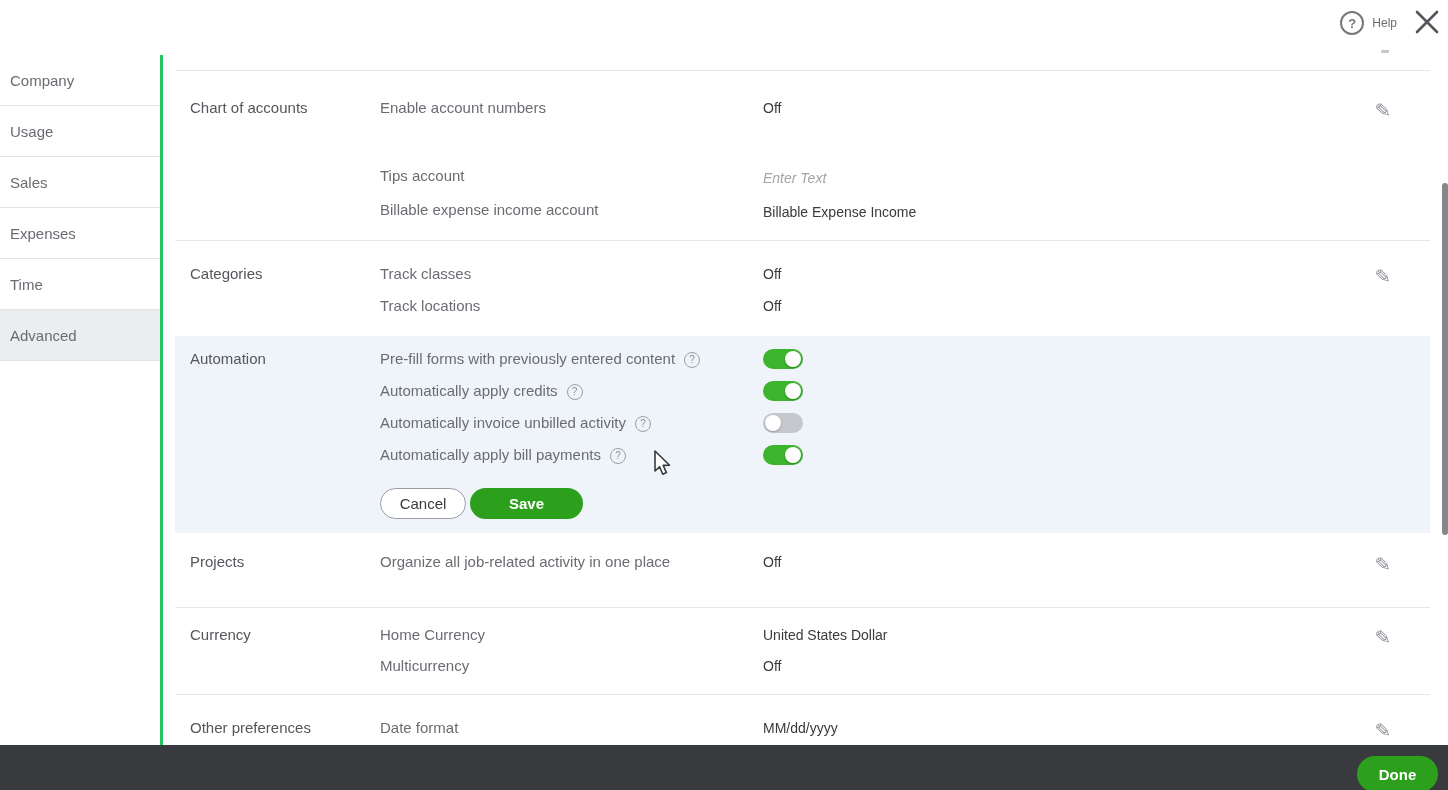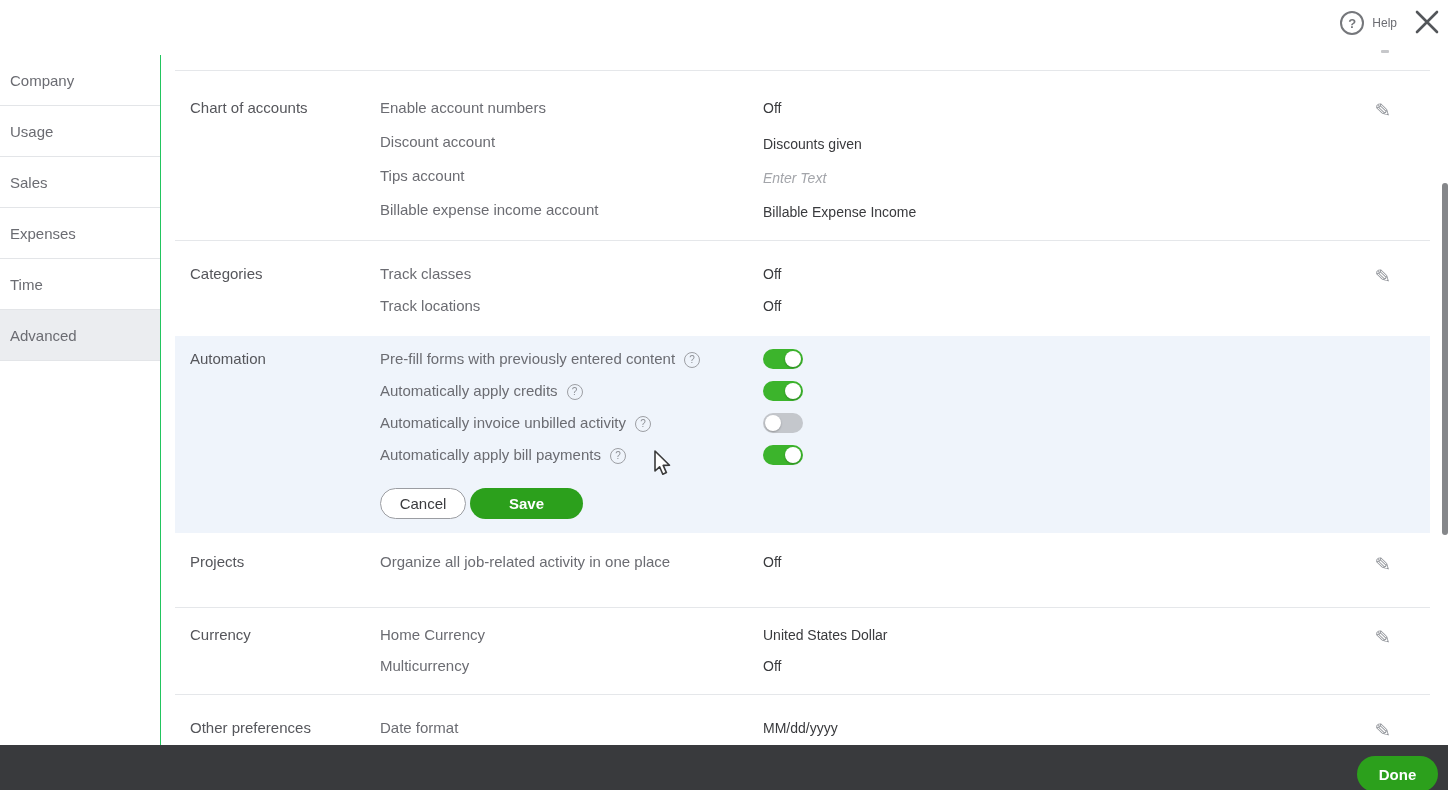--- a/index.html
+++ b/index.html
@@ -11,21 +11,21 @@
   }
   
   .header{position:absolute;left:0;top:0;width:1448px;height:55px;background:#fff;}
   .page-title{position:absolute;left:10px;top:14px;font-size:20px;font-weight:700;color:#393a3d;letter-spacing:.2px;}
   .help-group{position:absolute;right:51px;top:10px;height:26px;display:flex;align-items:center;cursor:pointer;}
   .help-circle{width:20px;height:20px;border:2px solid #75777b;border-radius:50%;
     display:flex;align-items:center;justify-content:center;font-size:13px;color:#75777b;font-weight:700;}
   .help-label{margin-left:8px;font-size:12px;color:#6b6c72;}
   .close-btn{position:absolute;right:7px;top:8px;width:28px;height:28px;cursor:pointer;}
   
-  .sidebar{position:absolute;left:0;top:55px;width:160px;height:690px;border-right:1px solid #22c55e;background:#fff;}
+  .sidebar{position:absolute;left:0;top:55px;width:160px;height:690px;border-right:3px solid #22c55e;background:#fff;}
   .side-item{height:50px;border-bottom:1px solid #e3e5e8;display:flex;align-items:center;
     padding-left:10px;font-size:15px;color:#6b6c72;cursor:pointer;}
   .side-item.selected{background:#ebedf0;}
   
   .content{position:absolute;left:175px;top:55px;width:1255px;height:690px;}
   .section{position:absolute;left:0;width:1255px;}
   .bordered{border-top:1px solid #e5e7ea;}
   .sec-title{position:absolute;left:15px;font-size:15px;color:#55565b;line-height:20px;}
   .row{position:absolute;left:0;width:1255px;height:20px;}
   .row-label{position:absolute;left:205px;font-size:15px;color:#6b6c72;line-height:20px;white-space:nowrap;}
@@ -94,24 +94,20 @@
 
 <div class="content">
   <div class="partial-pencil" style="left:1206px;top:-5px;"></div>
 
   <div class="section bordered" style="top:15px;height:170px;">
     <div class="sec-title" style="top:27px;">Chart of accounts</div>
     <div class="row" style="top:27px;">
       <span class="row-label">Enable account numbers</span>
       <span class="row-value">Off</span>
     </div>
-    <div class="row" style="top:61px;">
-      <span class="row-label">Discount account</span>
-      <span class="row-value" style="top:2px;">Discounts given</span>
-    </div>
     <div class="row" style="top:95px;">
       <span class="row-label">Tips account</span>
       <span class="row-value placeholder" style="top:2px;">Enter Text</span>
     </div>
     <div class="row" style="top:129px;">
       <span class="row-label">Billable expense income account</span>
       <span class="row-value" style="top:2px;">Billable Expense Income</span>
     </div>
     <span class="pencil" style="top:28px;">✎</span>
   </div>

